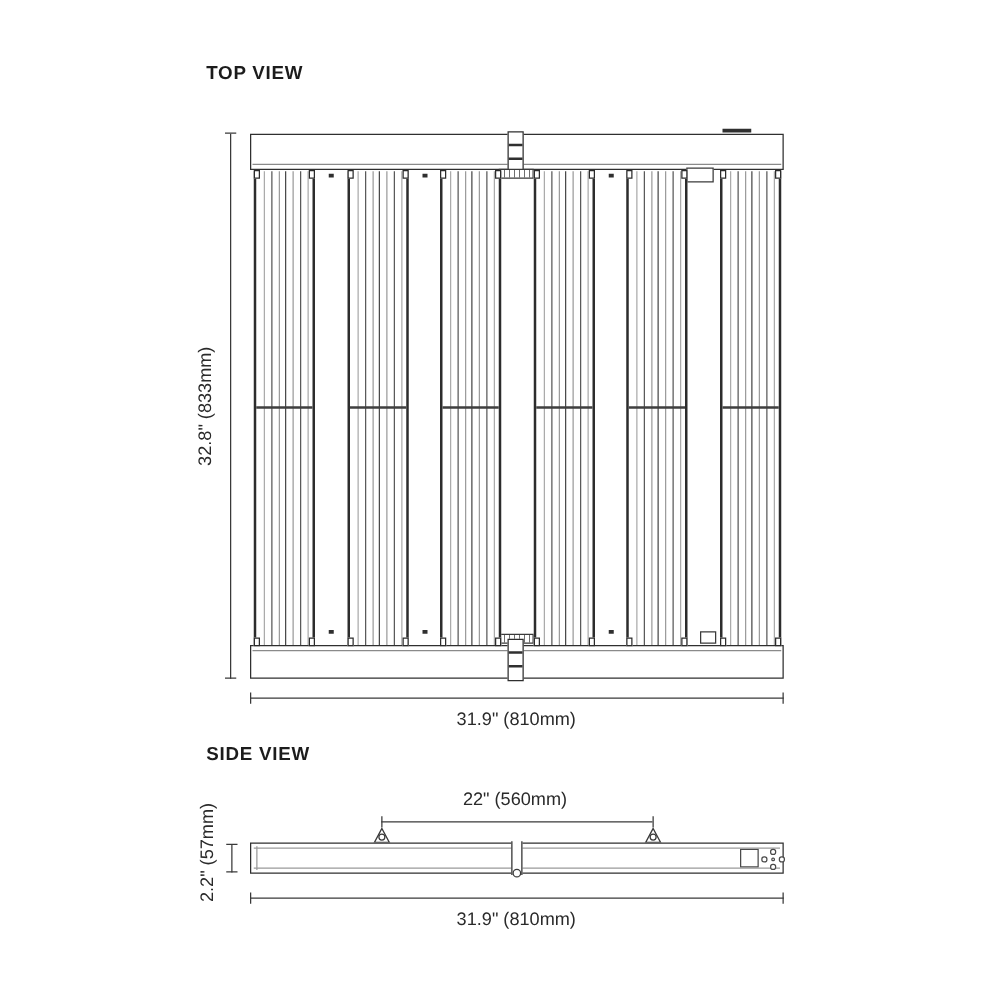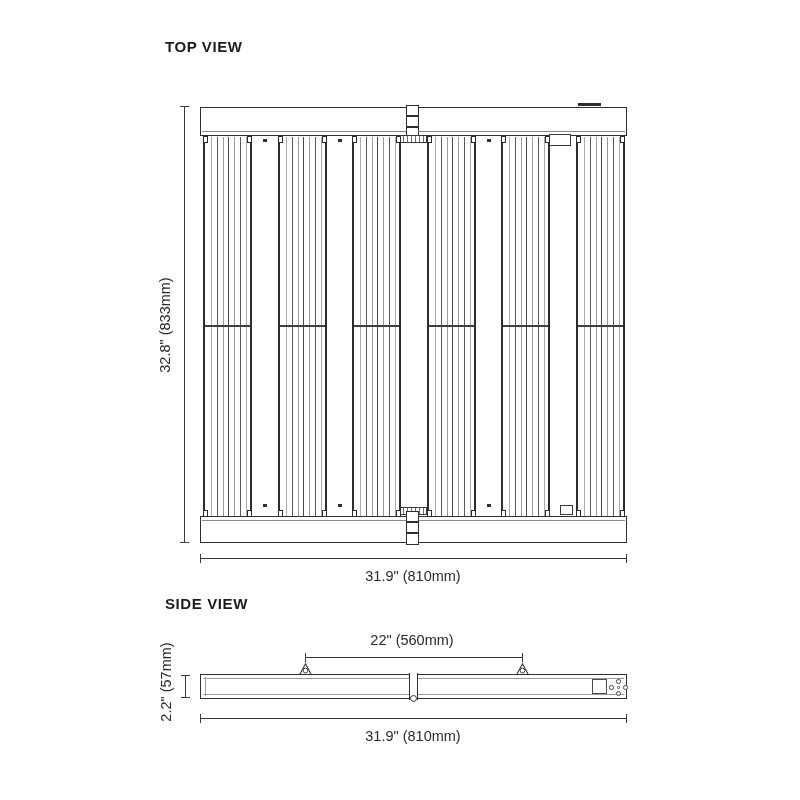--- a/index.html
+++ b/index.html
@@ -46,21 +46,21 @@
   .display-window { left:592px; top:679px; width:15px; height:15px; border:1.2px solid #4a4a4a; background:#fff; }
   .btn-dot { position:absolute; border:1.1px solid #4a4a4a; border-radius:50%; background:#fff; }
 
   .rot-label { transform:rotate(-90deg); transform-origin:center center; text-align:center; }
 </style>
 </head>
 <body>
 
 <div id="canvas">
 
-  <div class="abs view-title" style="left:165px; top:38px;">TOP VIEW</div>
+  <div class="abs view-title" style="left:165px; top:50px;">TOP VIEW</div>
 
   <div class="abs" id="fixture">
 
     <div class="abs rail" style="top:0; height:29px;">
       <div class="rail-inner" style="bottom:3px;"></div>
     </div>
 
     <div class="abs rail" style="top:409px; height:27px;">
       <div class="rail-inner" style="top:3px;"></div>
     </div>

